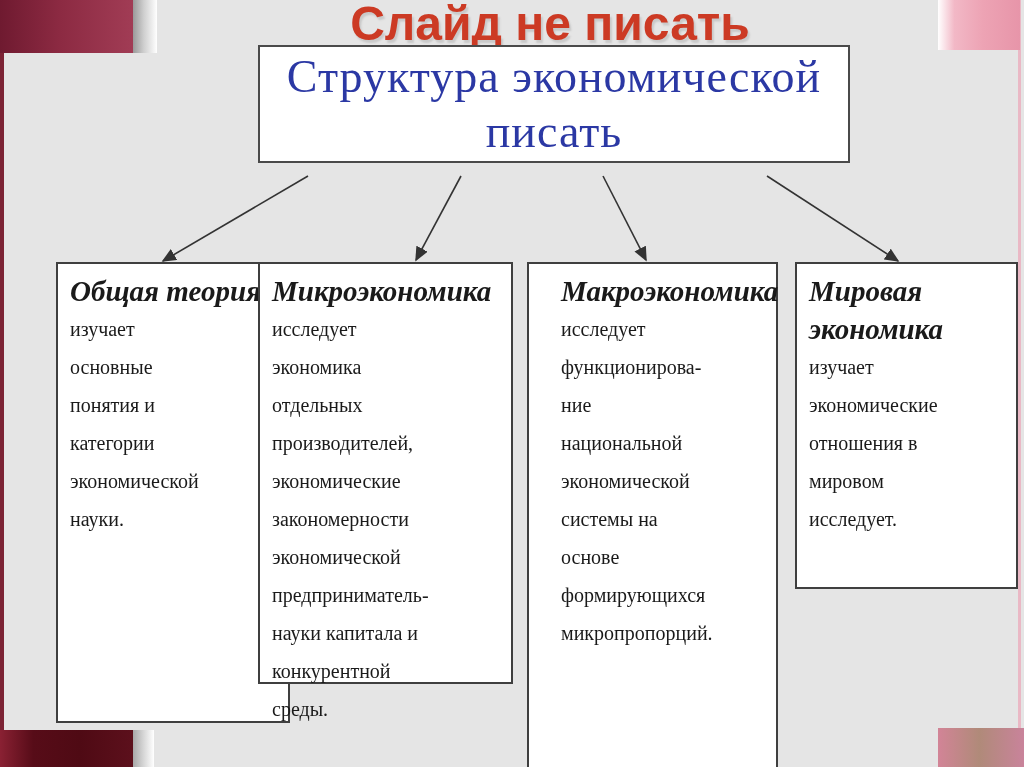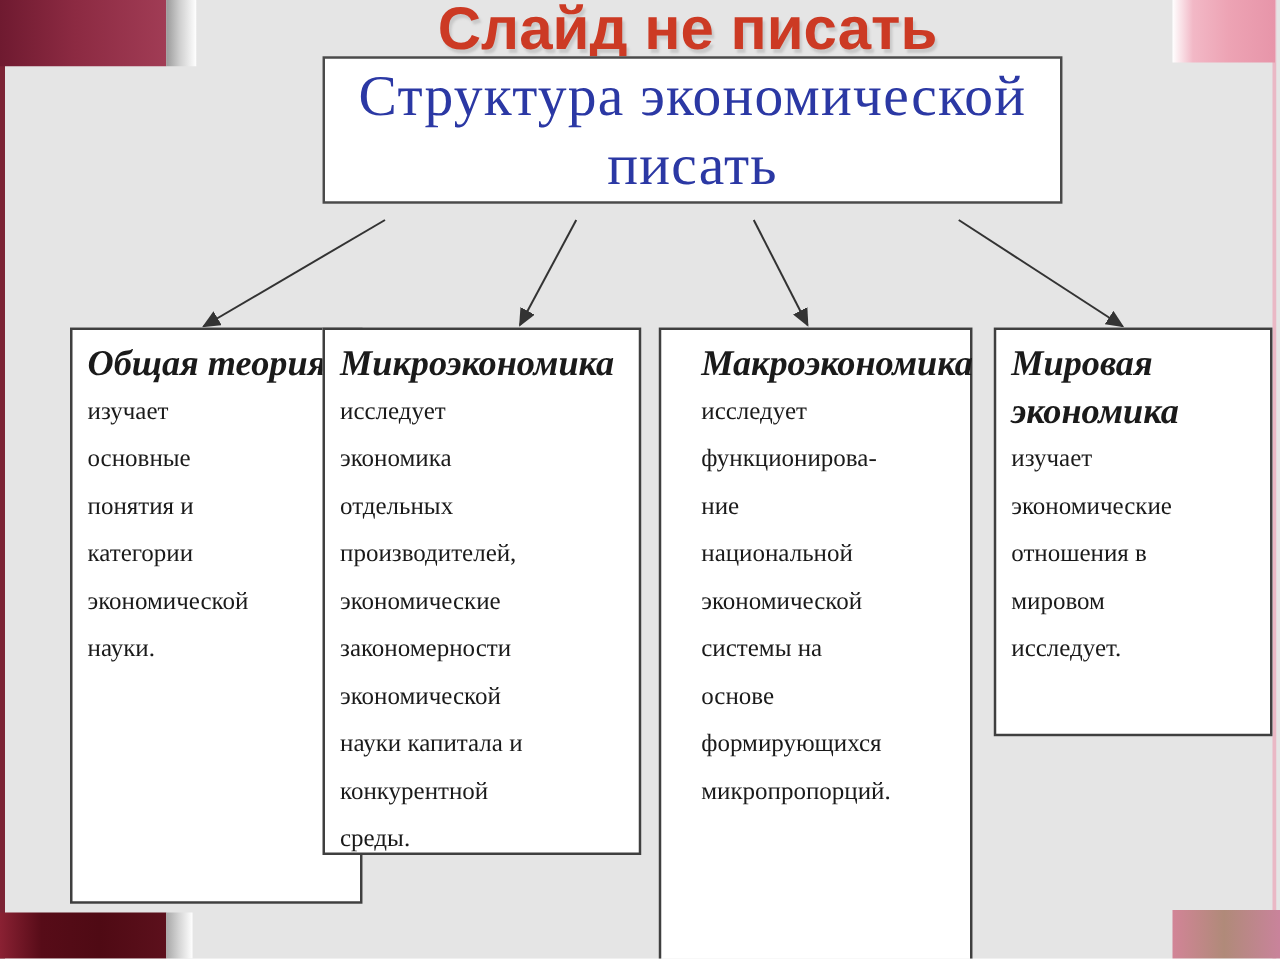--- a/index.html
+++ b/index.html
@@ -153,20 +153,21 @@
   <div class="branch branch-2">
     <div class="branch-title">Микроэкономика</div>
     <div class="branch-body">
         <div class="tline">исследует</div>
         <div class="tline">экономика</div>
         <div class="tline">отдельных</div>
         <div class="tline">производителей,</div>
         <div class="tline">экономические</div>
         <div class="tline">закономерности</div>
         <div class="tline">экономической</div>
+        <div class="tline">предприниматель-</div>
         <div class="tline">науки капитала и</div>
         <div class="tline">конкурентной</div>
         <div class="tline">среды.</div>
       </div>
   </div>
 
   <div class="branch branch-3">
     <div class="branch-title">Макроэкономика</div>
     <div class="branch-body">
         <div class="tline">исследует</div>

